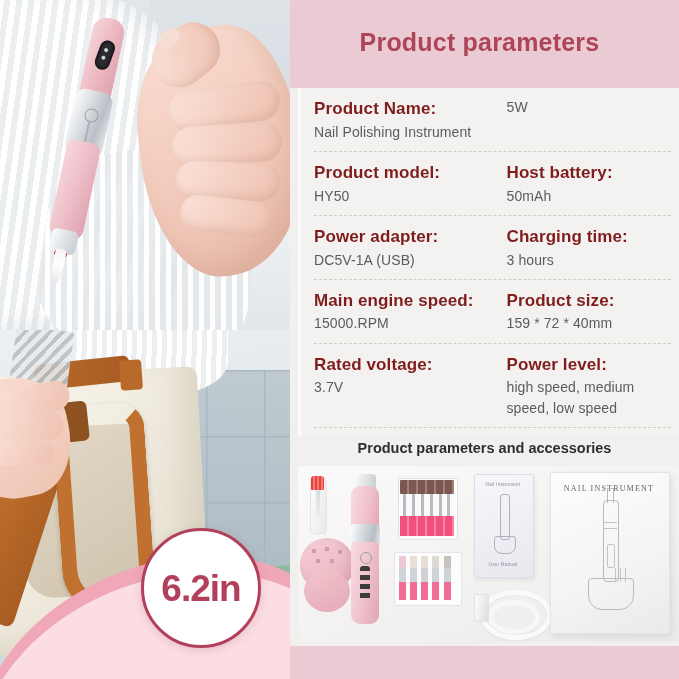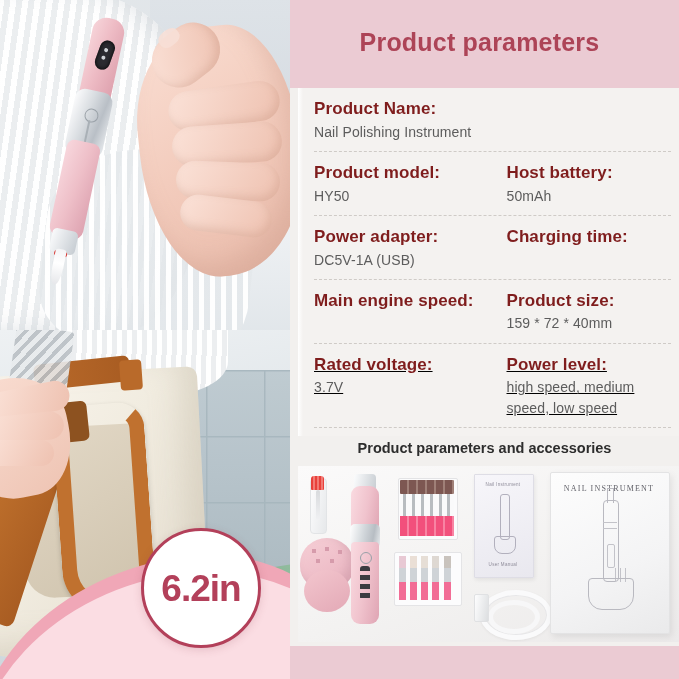--- a/index.html
+++ b/index.html
@@ -259,21 +259,21 @@
     content:"";position:absolute;left:0;top:0;width:5px;height:100%;
     background:linear-gradient(90deg,#ffffff,#f4f2f0);
   }
   .spec-row{
     position:relative;
     display:flex;
     padding:9px 0 9px 0;
     border-bottom:1px dashed #cfcbc7;
     margin:0 8px 0 16px;
   }
-  .spec-row.last{border-bottom:1px dashed #cfcbc7;text-decoration:underline;}
+  .spec-row.last{border-bottom:1px dashed #cfcbc7;}
   .spec-cell{width:50%;padding-right:6px;box-sizing:border-box;}
   .spec-cell.right{padding-left:14px;}
   .spec-label{
     font-size:17px;font-weight:700;color:#7f1d1d;line-height:1.45;
     letter-spacing:.1px;
   }
   .spec-value{
     font-size:14px;font-weight:400;color:#5c5c5c;line-height:1.45;
     letter-spacing:.1px;
   }
@@ -554,44 +554,47 @@
     <div class="header-band"></div>
     <div class="header-title">Product parameters</div>
 
     <div class="spec-panel" id="spec-panel">
         <div class="spec-row">
           <div class="spec-cell">
             <div class="spec-label">Product Name:</div>
             <div class="spec-value">Nail Polishing Instrument</div>
           </div>
           <div class="spec-cell right">
+            <div class="spec-value">5W</div>
           </div>
         </div>
         <div class="spec-row">
           <div class="spec-cell">
             <div class="spec-label">Product model:</div>
             <div class="spec-value">HY50</div>
           </div>
           <div class="spec-cell right">
             <div class="spec-label">Host battery:</div>
             <div class="spec-value">50mAh</div>
           </div>
         </div>
         <div class="spec-row">
           <div class="spec-cell">
             <div class="spec-label">Power adapter:</div>
             <div class="spec-value">DC5V-1A (USB)</div>
           </div>
           <div class="spec-cell right">
             <div class="spec-label">Charging time:</div>
+            <div class="spec-value">3 hours</div>
           </div>
         </div>
         <div class="spec-row">
           <div class="spec-cell">
             <div class="spec-label">Main engine speed:</div>
+            <div class="spec-value">15000.RPM</div>
           </div>
           <div class="spec-cell right">
             <div class="spec-label">Product size:</div>
             <div class="spec-value">159 * 72 * 40mm</div>
           </div>
         </div>
         <div class="spec-row last">
           <div class="spec-cell">
             <div class="spec-label">Rated voltage:</div>
             <div class="spec-value">3.7V</div>

